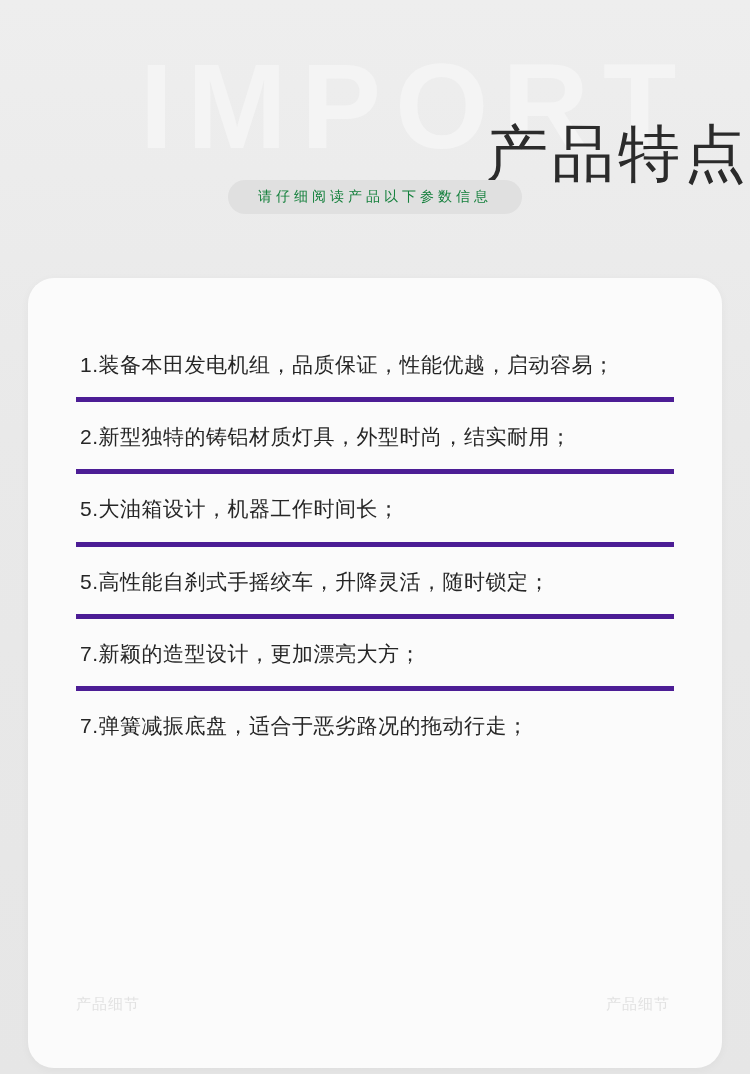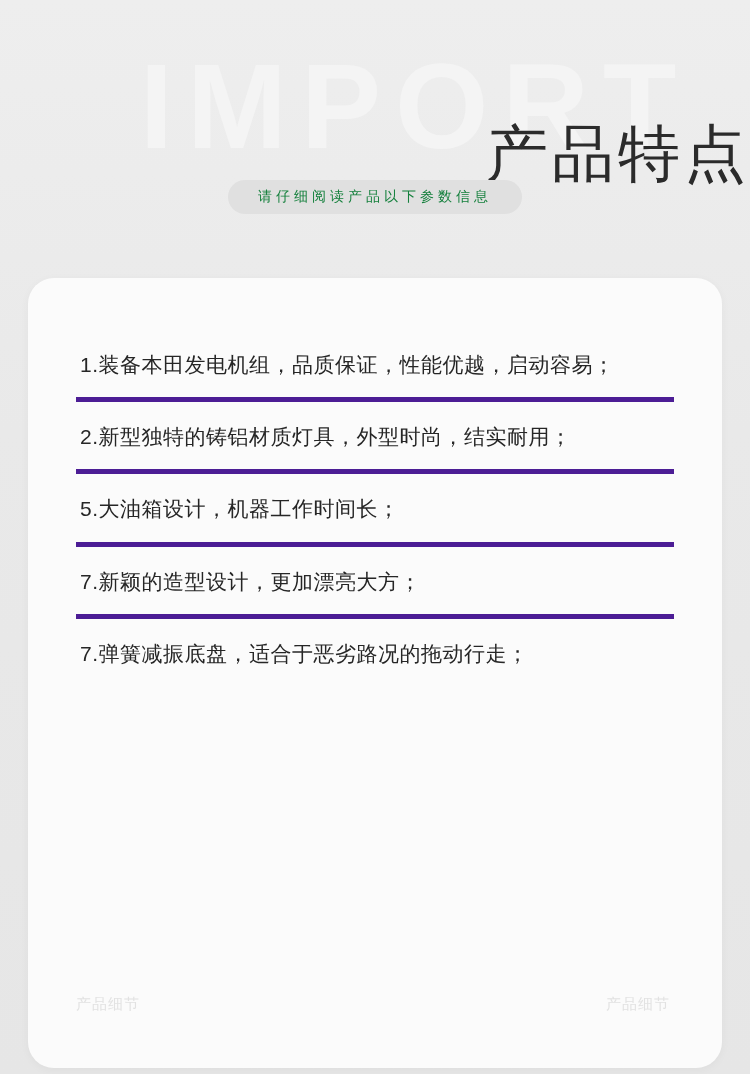--- a/index.html
+++ b/index.html
@@ -140,20 +140,21 @@
     <div class="subtitle-wrap">
       <span class="subtitle">请仔细阅读产品以下参数信息</span>
     </div>
   </div>
 
   <div class="card">
     <ul class="list">
       <li class="list-item">1.装备本田发电机组，品质保证，性能优越，启动容易；</li>
       <li class="list-item">2.新型独特的铸铝材质灯具，外型时尚，结实耐用；</li>
       <li class="list-item">5.大油箱设计，机器工作时间长；</li>
+      <li class="list-item">5.高性能自刹式手摇绞车，升降灵活，随时锁定；</li>
       <li class="list-item">7.新颖的造型设计，更加漂亮大方；</li>
       <li class="list-item">7.弹簧减振底盘，适合于恶劣路况的拖动行走；</li>
     </ul>
 
     <div class="corner-mark left">产品细节</div>
     <div class="corner-mark right">产品细节</div>
   </div>
 
 </div>
 

